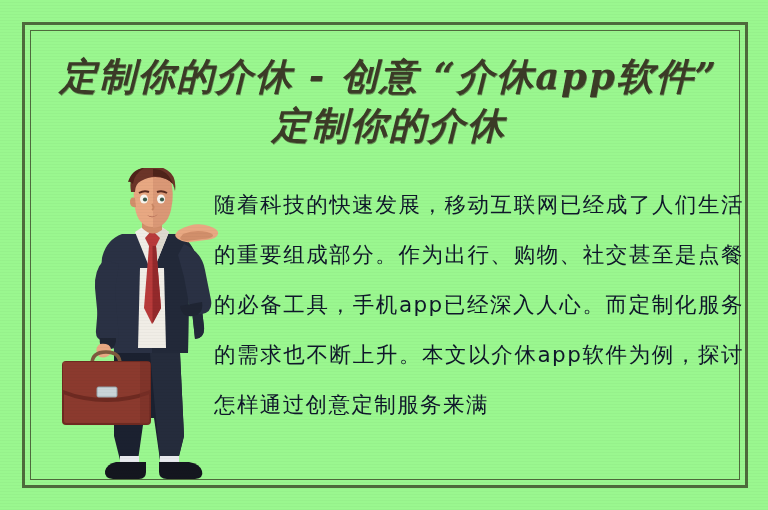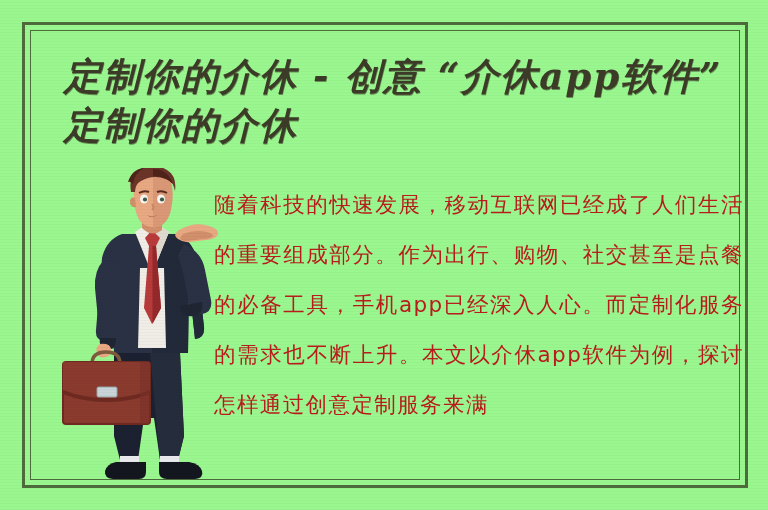--- a/index.html
+++ b/index.html
@@ -40,24 +40,25 @@
     right: 28px;
     bottom: 30px;
     border: 1.5px solid #4E6B3C;
     box-sizing: border-box;
     pointer-events: none;
   }
 
   
   .title-block {
     position: absolute;
-    left: 64px;
+    left: 44px;
     top: 52px;
     width: 690px;
     z-index: 5;
+    text-align: center;
   }
   .title-line {
     font-family: "DejaVu Serif", "Liberation Serif", serif;
     font-size: 37px;
     font-weight: 700;
     font-style: italic;
     color: #3B3B27;
     letter-spacing: 2px;
     line-height: 1.32;
     white-space: nowrap;
@@ -70,21 +71,21 @@
     left: 214px;
     top: 180px;
     width: 530px;
     height: 300px;
     overflow: hidden;
     z-index: 4;
   }
   .body-text {
     font-family: "DejaVu Sans", "Liberation Sans", sans-serif;
     font-size: 21.5px;
-    color: #b91c1c;
+    color: #0f172a;
     line-height: 50px;
     letter-spacing: 1.4px;
     text-align: justify;
     word-break: break-all;
     margin: 0;
   }
 
   
   .illustration {
     position: absolute;

